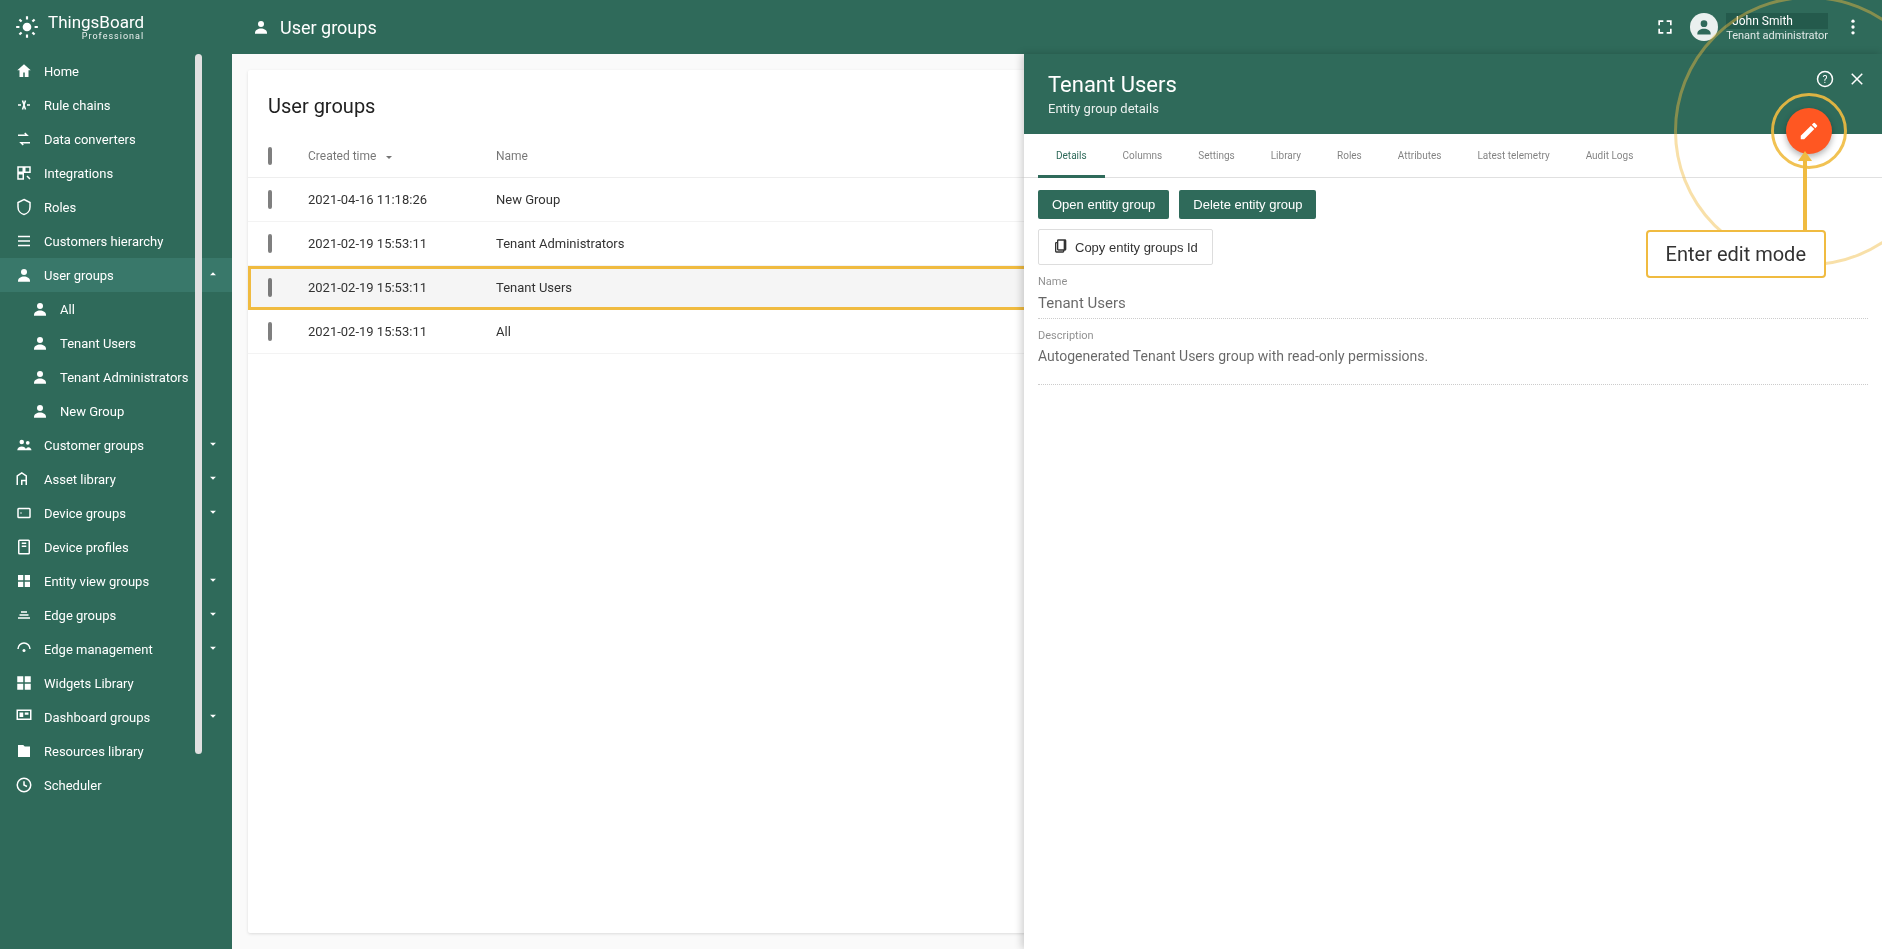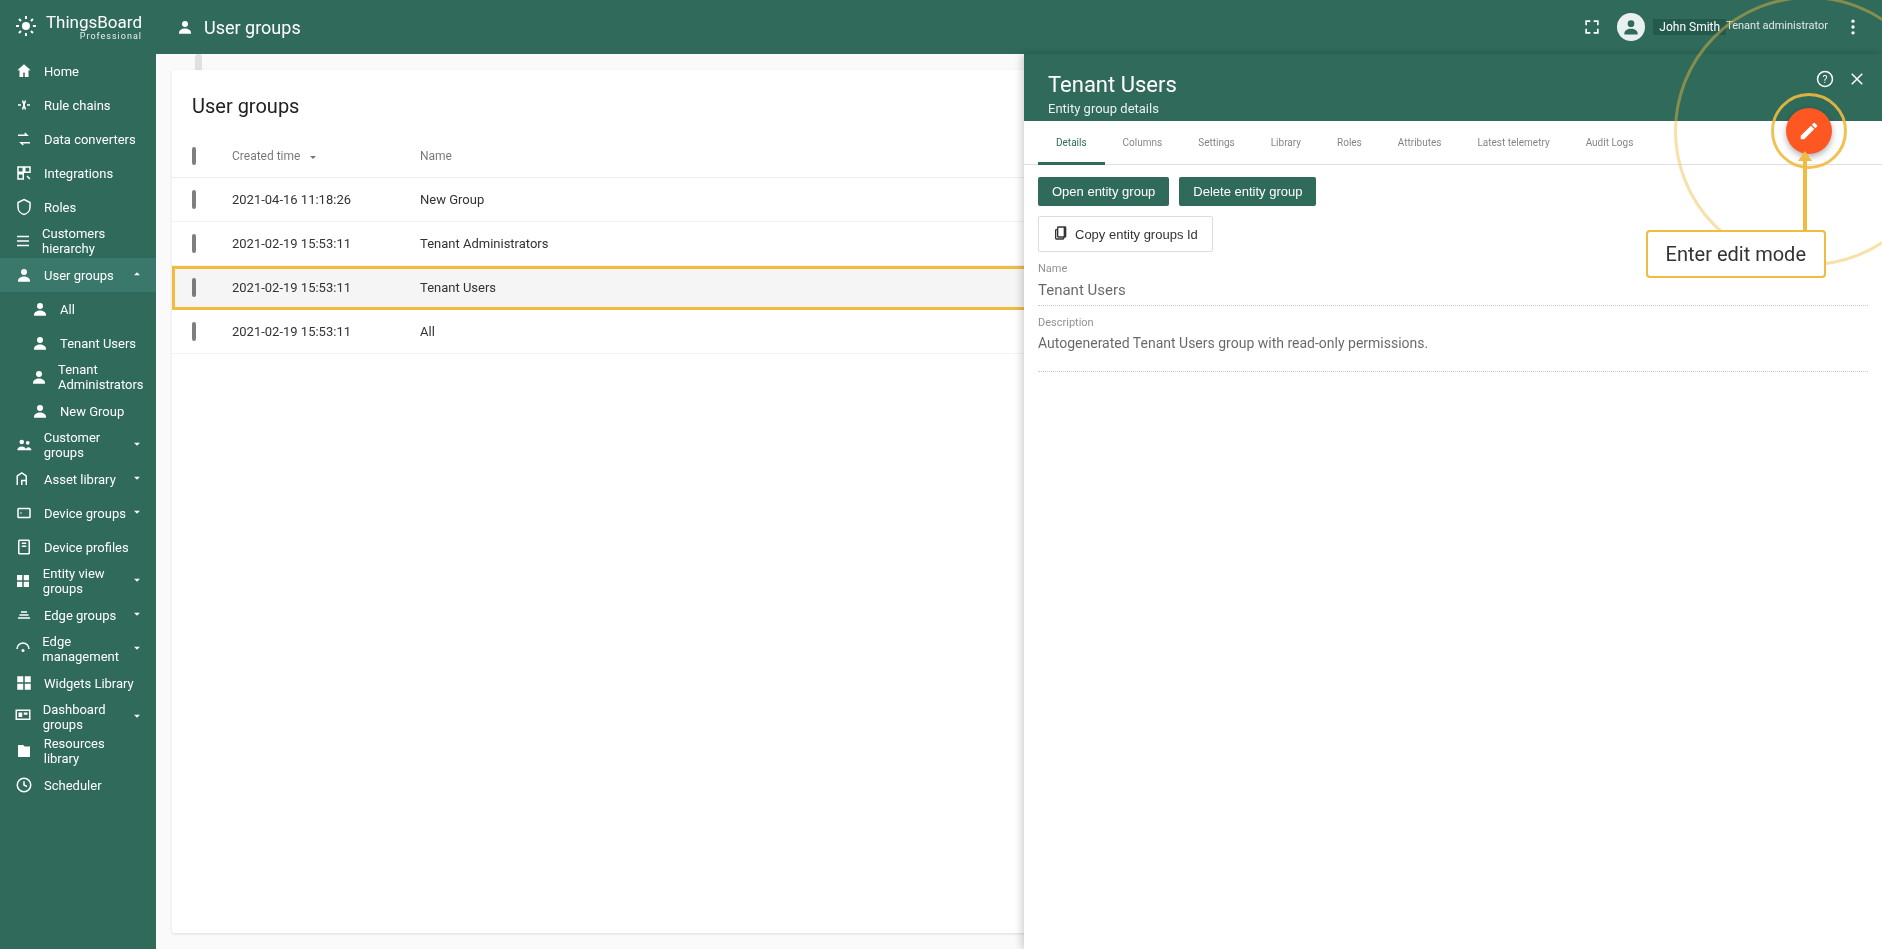--- a/index.html
+++ b/index.html
@@ -1,20 +1,20 @@
 <!DOCTYPE html>
 <html><head>
 <meta charset="utf-8">
 <style>
   * { box-sizing: border-box; margin: 0; padding: 0; }
   body { font-family: Roboto, "Helvetica Neue", Arial, sans-serif; font-size: 14px; color: #212121; background: #fafafa; width: 1882px; height: 949px; overflow: hidden; position: relative; }
   .app { display: flex; height: 100%; position: relative; }
   
   
-  .sidebar { width: 156px; background: #2f6a5a; color: #fff; height: 100%; overflow-y: auto; flex-shrink: 0; }
+  .sidebar { width: 232px; background: #2f6a5a; color: #fff; height: 100%; overflow-y: auto; flex-shrink: 0; }
   .sidebar-scrubber { width: 7px; background: #e0e0e0; border-radius: 4px; position: absolute; left: 195px; top: 54px; height: 700px; }
   .logo { display: flex; align-items: center; padding: 10px 14px; height: 54px; }
   .logo-icon { width: 26px; height: 26px; margin-right: 8px; }
   .logo-text { font-size: 17px; font-weight: 400; line-height: 1; }
   .logo-sub { font-size: 9px; text-align: right; opacity: .9; letter-spacing: 1px; text-transform: none; }
   .nav { list-style: none; }
   .nav-item { display: flex; align-items: center; padding: 8px 14px; font-size: 13px; cursor: pointer; position: relative; height: 34px; }
   .nav-item.sub { padding-left: 30px; }
   .nav-item.active { background: #39786a; }
   .nav-item .icon { width: 20px; height: 20px; margin-right: 10px; display: flex; align-items: center; justify-content: center; }
@@ -27,21 +27,21 @@
 
   
   .header { height: 54px; background: #2f6a5a; color: #fff; display: flex; align-items: center; padding: 0 18px; flex-shrink: 0; }
   .breadcrumb { display: flex; align-items: center; font-size: 18px; }
   .breadcrumb .icon { width: 22px; height: 22px; margin-right: 8px; display: flex; align-items: center; justify-content: center; }
   .header-spacer { flex: 1; }
   .header-right { display: flex; align-items: center; gap: 14px; }
   .user-chip { display: flex; align-items: center; gap: 8px; }
   .user-avatar { width: 28px; height: 28px; border-radius: 50%; background: rgba(255,255,255,.9); display:flex;align-items:center;justify-content:center;}
   .user-avatar svg{fill:#2f6a5a;width:20px;height:20px;}
-  .user-info { display: flex; flex-direction: row; }
+  .user-info { display: flex; flex-direction: column; }
   .user-name { font-size: 12px; background: #245a4c; padding: 1px 6px; }
   .user-role { font-size: 11px; opacity: .85; }
   .hicon { width: 22px; height: 22px; display:flex;align-items:center;justify-content:center;cursor:pointer;}
   .hicon svg{fill:#fff;width:20px;height:20px;}
 
   
   .content { flex: 1; padding: 16px; position: relative; overflow: hidden; }
   .card { background: #fff; border-radius: 2px; box-shadow: 0 1px 3px rgba(0,0,0,.12); height: 100%; padding-top: 0; position: relative; }
   .card-title { font-size: 20px; padding: 24px 20px 16px; color: #212121; }
   .table-head { display: flex; align-items: center; padding: 0 20px; height: 44px; font-size: 12px; color: rgba(0,0,0,.54); border-bottom: 1px solid #eee; }
@@ -50,21 +50,21 @@
   .col-name { flex: 1; }
   .table-row { display: flex; align-items: center; padding: 0 20px; height: 44px; font-size: 13px; color: #333; border-bottom: 1px solid #f3f3f3; cursor: pointer; position: relative; }
   .table-row.highlight { outline: 3px solid #f0bb40; outline-offset: -3px; background: #f5f5f5; }
   .checkbox { width: 16px; height: 16px; border: 2px solid rgba(0,0,0,.5); border-radius: 2px; }
   .sort-arrow svg{width:12px;height:12px;fill:rgba(0,0,0,.54);margin-left:4px;vertical-align:middle;}
 
   
   .details-panel { position: absolute; top: 54px; right: 0; bottom: 0; width: 858px; background: #fff; box-shadow: -2px 0 8px rgba(0,0,0,.2); display: flex; flex-direction: column; z-index: 5; }
   .details-header { background: #2f6a5a; color: #fff; padding: 18px 24px 0; position: relative; }
   .details-title { font-size: 22px; margin-bottom: 4px; }
-  .details-sub { font-size: 13px; opacity: .9; margin-bottom: 5px; }
+  .details-sub { font-size: 13px; opacity: .9; margin-bottom: 18px; }
   .details-icons { position: absolute; right: 14px; top: 14px; display: flex; gap: 10px; }
   .details-icons .hicon svg{width:18px;height:18px;}
   .tabs { display: flex; border-bottom: 1px solid #e0e0e0; padding: 0 14px; background: #fff; }
   .tab { padding: 16px 18px; font-size: 10px; color: rgba(0,0,0,.5); cursor: pointer; position: relative; white-space: nowrap; }
   .tab.active { color: #2f6a5a; }
   .tab.active::after { content:""; position:absolute; left:0; right:0; bottom:-1px; height:3px; background:#2f6a5a; }
   .details-body { padding: 12px 14px; }
   .btn-row { display: flex; gap: 10px; flex-wrap: wrap; margin-bottom: 10px; }
   .btn { padding: 8px 14px; border-radius: 2px; font-size: 13px; cursor: pointer; border: none; line-height: 1; display:flex;align-items:center;gap:6px; }
   .btn-primary { background: #2f6a5a; color: #fff; }

